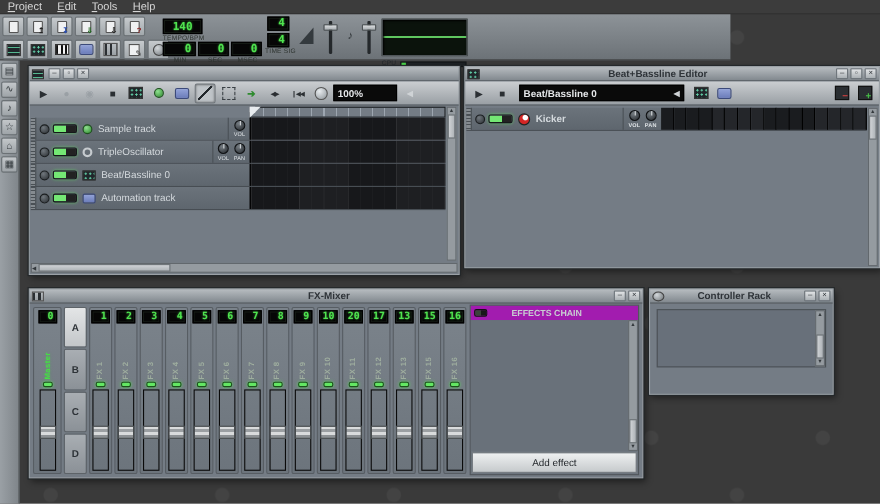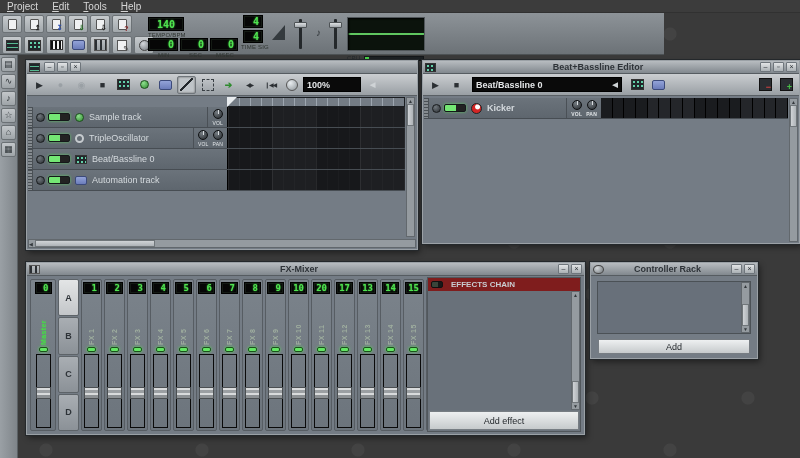--- a/index.html
+++ b/index.html
@@ -184,22 +184,22 @@
     background:linear-gradient(90deg,#141414 0 5px,#3e434８ 5px,#3a3f44 5px 8px,#141414 8px); }
   .fader-handle { position:absolute; left:-1px; top:44%; width:15px; height:12px;
     background:linear-gradient(#d9dbdc 0 2px,#9b9fa2 2px 5px,#d9dbdc 5px 7px,#8d9194 7px 10px,#c4c7c9 10px);
     border:1px solid #4b4f52; }
   .banks { width:21px; display:flex; flex-direction:column; gap:1px; }
   .bank-btn { flex:1; background:linear-gradient(#a9aeb3,#8b9197); border:1px solid #5d6368;
     border-radius:2px; font-size:9px; font-weight:bold; color:#2e3338; display:flex; align-items:center; justify-content:center; }
   .bank-btn.active { background:linear-gradient(#e3e5e6,#c3c6c9); }
   .fx-chain { position:absolute; left:400px; right:3px; top:14px; bottom:2px; border:1px solid #51575c;
     display:flex; flex-direction:column; background:#6d757e; }
-  .fx-chain-head { height:13px; background:#7f1d1d; color:#c9ced2; font-size:8px; font-weight:bold;
-    display:flex; align-items:center; gap:8px; padding:0 3px; }
+  .fx-chain-head { height:13px; background:#a21caf; color:#c9ced2; font-size:8px; font-weight:bold;
+    display:flex; align-items:center; gap:22px; padding:0 3px; }
   .chain-led { width:12px; height:7px; border:1px solid #111; border-radius:2px;
     background:linear-gradient(90deg,#3a453a 0 55%,#181818 55%); }
   .chain-list { flex:1; position:relative; background:#69717a; }
   .vs-chain { right:0; top:0; height:100%; }
   .add-btn { height:19px; margin:1px; background:linear-gradient(#eef0f1,#c6cacc); border:1px solid #777d83;
     font-size:9px; color:#24282c; display:flex; align-items:center; justify-content:center; }
 
   
   #rack-win { left:590px; top:262px; width:168px; height:97px; }
   .rack-list { position:absolute; left:6px; right:6px; top:18px; height:53px; background:#68707a;
@@ -633,28 +633,20 @@
         </div>
         <div class="fxstrip">
           <div class="lcd fxled">13</div>
           <div class="vlabel">FX 13</div>
           <div class="leddot"></div>
           <div class="fader">
             <div class="fader-handle"></div>
           </div>
         </div>
         <div class="fxstrip">
-          <div class="lcd fxled">14</div>
-          <div class="vlabel">FX 14</div>
-          <div class="leddot"></div>
-          <div class="fader">
-            <div class="fader-handle"></div>
-          </div>
-        </div>
-        <div class="fxstrip">
           <div class="lcd fxled">15</div>
           <div class="vlabel">FX 15</div>
           <div class="leddot"></div>
           <div class="fader">
             <div class="fader-handle"></div>
           </div>
         </div>
         <div class="fxstrip">
           <div class="lcd fxled">16</div>
           <div class="vlabel">FX 16</div>
@@ -689,16 +681,15 @@
           <div class="wbtn">×</div>
         </div>
     </div>
     <div class="rack-list">
       <div class="vscroll vs-rack">
           <span>▲</span>
           <div class="vthumb" style="margin-top:auto"></div>
           <span>▼</span>
         </div>
     </div>
-    <div class="add-btn rack-add">Add</div>
   </div>
 
 </div>
 
 </body></html>

